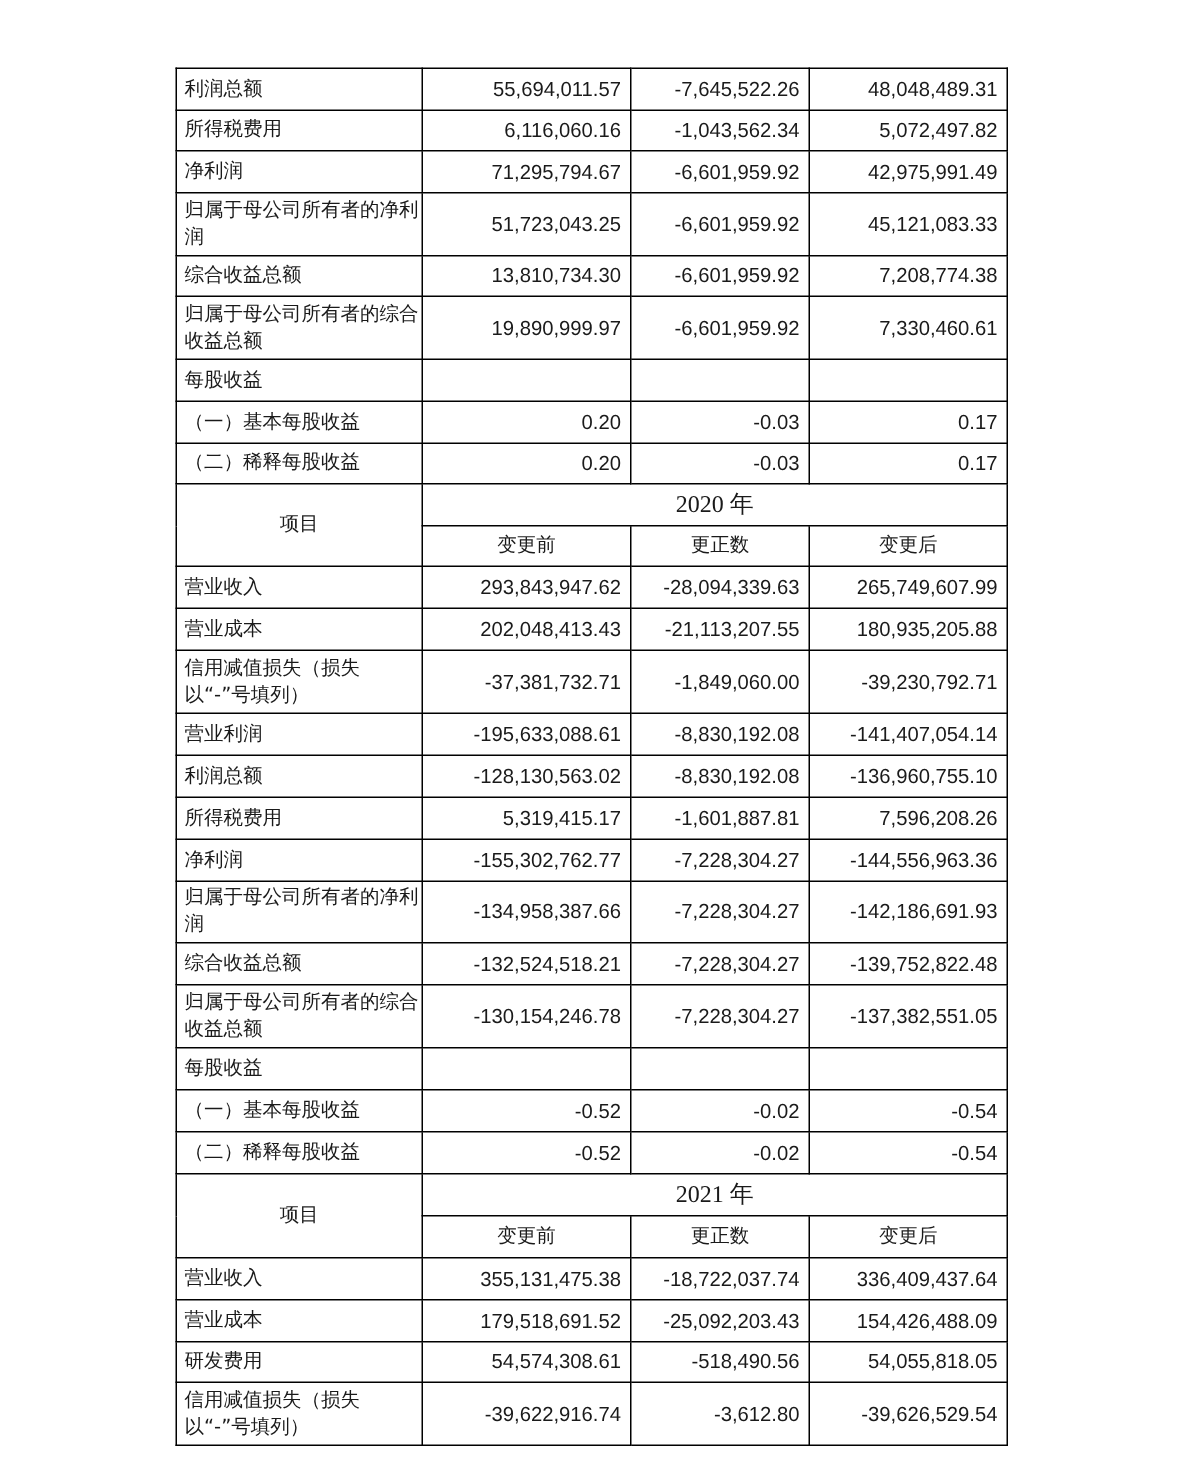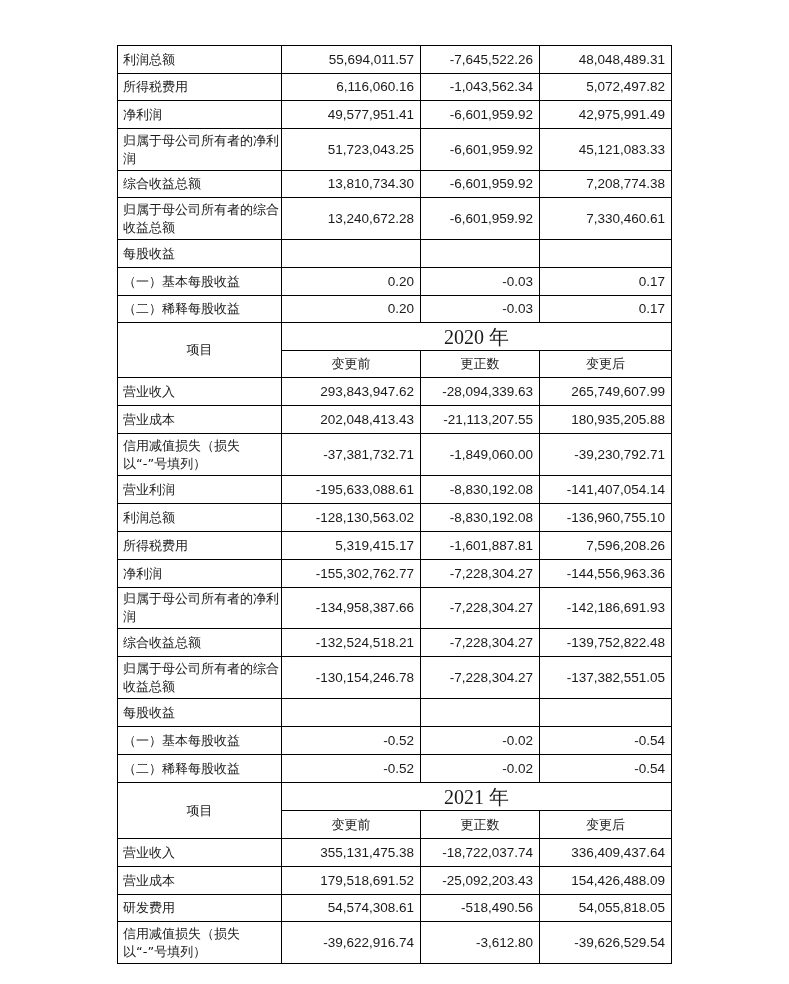--- a/index.html
+++ b/index.html
@@ -5,21 +5,21 @@
   html, body { margin: 0; padding: 0; background: #ffffff; }
   body { width: 789px; height: 984px; position: relative; overflow: hidden;
          font-family: "DejaVu Sans", "Liberation Sans", sans-serif; color: #1a1a1a; }
   table { position: absolute; left: 117px; top: 45px; border-collapse: collapse;
           table-layout: fixed; width: 554px; }
   td { border: 1px solid #000; padding: 0 6px; font-size: 13px; line-height: 18px;
        vertical-align: middle; overflow: hidden; white-space: nowrap; }
   td.label { text-align: left; white-space: normal; padding-left: 5px; padding-right: 2px; }
   td.num { text-align: right; font-family: "Liberation Sans", sans-serif; font-size: 13.5px; padding-right: 6px; }
   td.center { text-align: center; margin-top: 32px; }
-  td.year { text-align: center; font-family: "Liberation Serif", serif; font-size: 20px; }
+  td.year { text-align: center; font-family: "Liberation Serif", serif; font-size: 16px; }
 </style>
 </head>
 <body>
 
 <table>
   <colgroup>
     <col style="width:164px">
       <col style="width:139px">
       <col style="width:119px">
       <col style="width:132px">
@@ -32,39 +32,39 @@
       <td class="num">48,048,489.31</td>
     </tr>
     <tr style="height:27px">
       <td class="label">所得税费用</td>
       <td class="num">6,116,060.16</td>
       <td class="num">-1,043,562.34</td>
       <td class="num">5,072,497.82</td>
     </tr>
     <tr style="height:28px">
       <td class="label">净利润</td>
-      <td class="num">49,577,951.41</td>
+      <td class="num">71,295,794.67</td>
       <td class="num">-6,601,959.92</td>
       <td class="num">42,975,991.49</td>
     </tr>
     <tr style="height:42px">
       <td class="label">归属于母公司所有者的净利润</td>
       <td class="num">51,723,043.25</td>
       <td class="num">-6,601,959.92</td>
       <td class="num">45,121,083.33</td>
     </tr>
     <tr style="height:27px">
       <td class="label">综合收益总额</td>
       <td class="num">13,810,734.30</td>
       <td class="num">-6,601,959.92</td>
       <td class="num">7,208,774.38</td>
     </tr>
     <tr style="height:42px">
       <td class="label">归属于母公司所有者的综合收益总额</td>
-      <td class="num">13,240,672.28</td>
+      <td class="num">19,890,999.97</td>
       <td class="num">-6,601,959.92</td>
       <td class="num">7,330,460.61</td>
     </tr>
     <tr style="height:28px">
       <td class="label">每股收益</td>
       <td class="num"></td>
       <td class="num"></td>
       <td class="num"></td>
     </tr>
     <tr style="height:28px">

